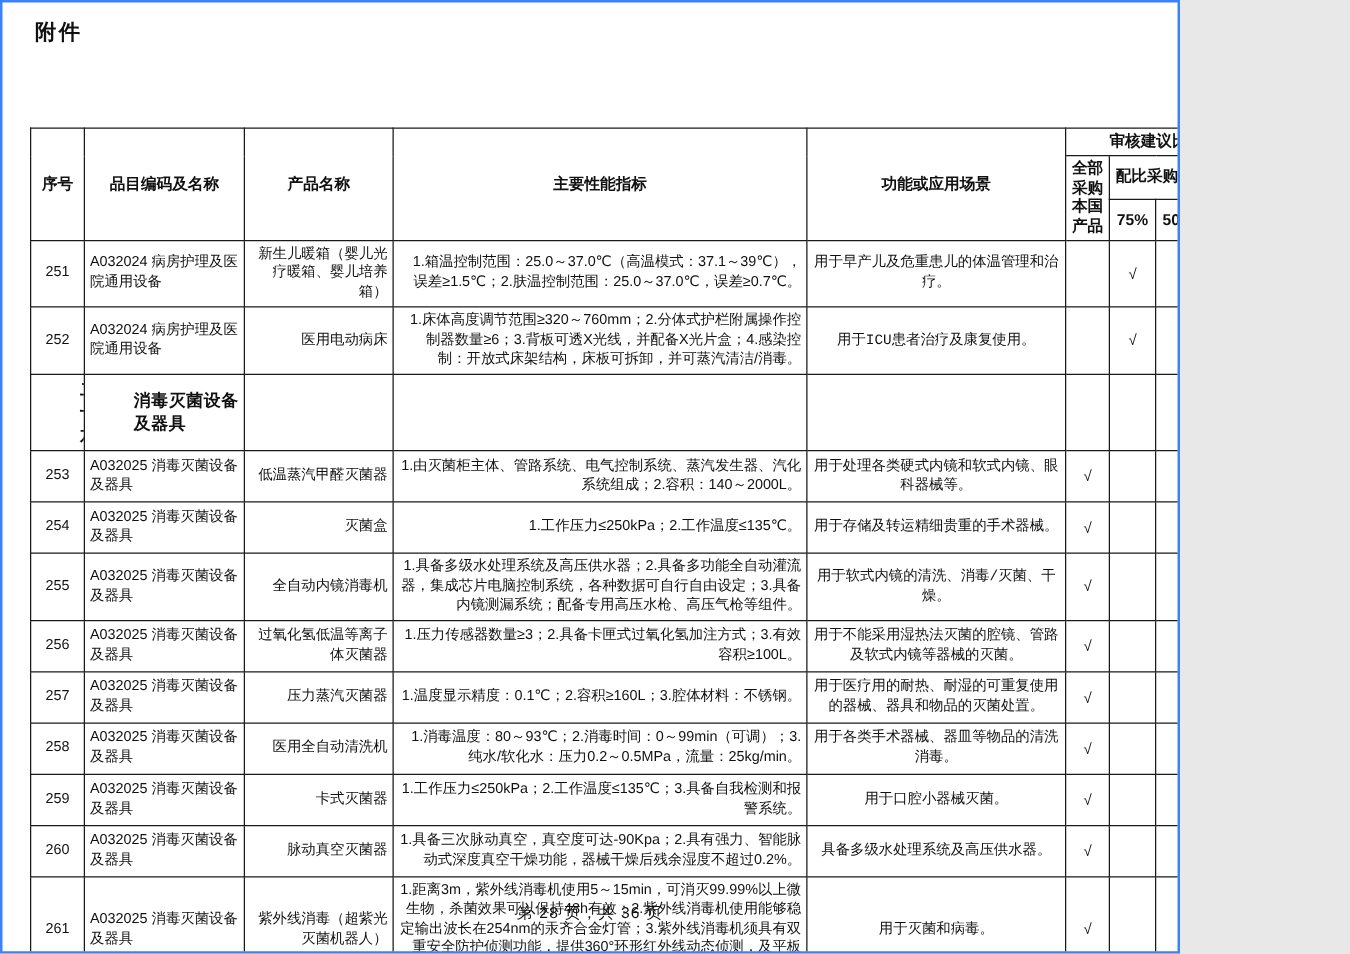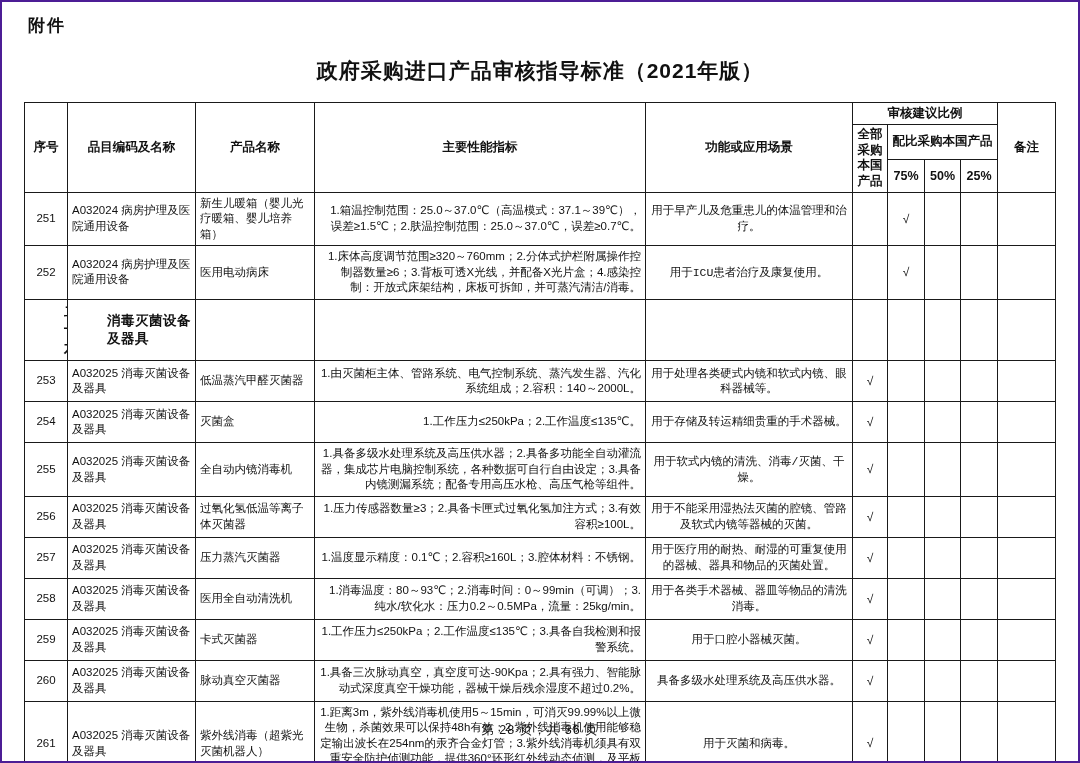--- a/index.html
+++ b/index.html
@@ -1,20 +1,20 @@
 <!DOCTYPE html>
 <html><head>
 <meta charset="utf-8">
 <style>
   html,body{margin:0;padding:0;background:#e8e8e8;}
   .page{
     position:relative;
-    width:1080px;height:763px;
+    width:944px;height:763px;
     background:#ffffff;
-    border:2px solid #4c1d95;
+    border:2px solid #3b82f6;
     box-sizing:border-box;
     font-family:"Liberation Sans","DejaVu Sans",sans-serif;
     color:#111;
     overflow:hidden;
   }
   .attachment{
     position:absolute;top:12px;left:26px;
     font-size:17px;font-weight:bold;letter-spacing:2px;
   }
   .doc-title{
@@ -36,42 +36,41 @@
     overflow:hidden;
   }
   table.main th{
     font-size:12.5px;font-weight:bold;text-align:center;padding:2px 1px;
   }
   th.small-h{font-size:10.5px;line-height:1.25;}
   th.pct-h{font-size:10.5px;}
   td{font-size:11.5px;line-height:1.35;}
   .c-no{text-align:center;}
   .c-code{text-align:left;}
-  .c-product{text-align:left;}
+  .c-product{text-align:right;}
   .c-perf{text-align:right;}
   .c-func{text-align:center;font-family:Liberation Mono, monospace;}
   .c-check{text-align:center;font-size:12px;}
   .c-remark{text-align:center;}
   tr.section-row td{height:30px;padding-left:39px;}
   tr.section-row .c-no{font-weight:bold;font-size:13.5px;}
   tr.section-row .c-code{font-weight:bold;font-size:13.5px;letter-spacing:0.5px;}
   tr.item-row td{height:34px;}
   .footer{
     position:absolute;bottom:22px;left:0;right:0;
     text-align:center;font-size:12.5px;letter-spacing:1px;
   }
 </style>
 </head>
 <body>
 
 <div class="page">
 
   <div class="attachment">附件</div>
 
-  <div class="doc-title">政府采购进口产品审核指导标准（2021年版）</div>
 
   <table class="main">
     <colgroup>
       <col style="width:43px">
       <col style="width:128px">
       <col style="width:119px">
       <col style="width:331px">
       <col style="width:207px">
       <col style="width:35px">
       <col style="width:37px">

